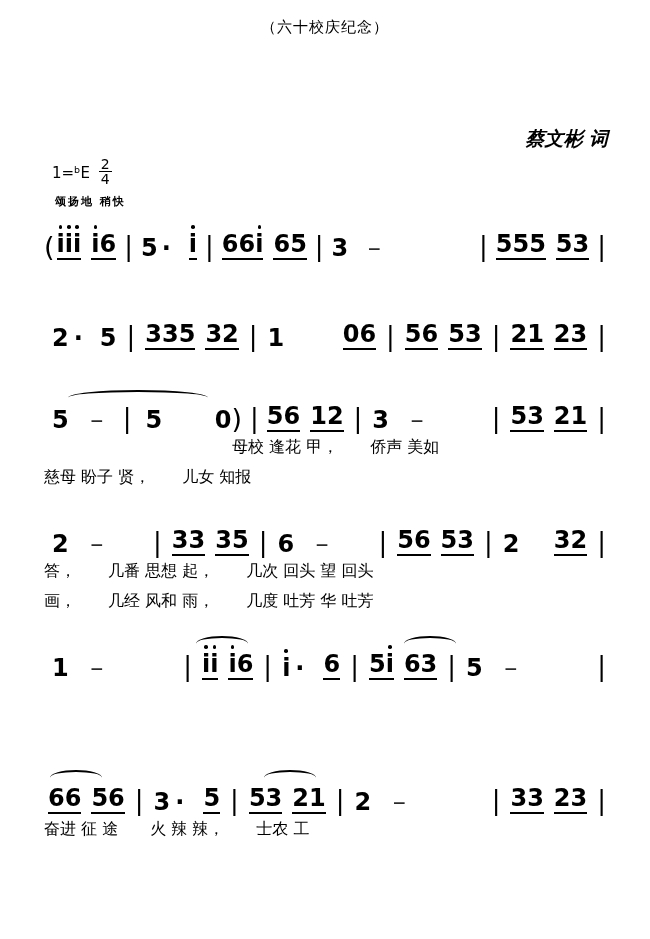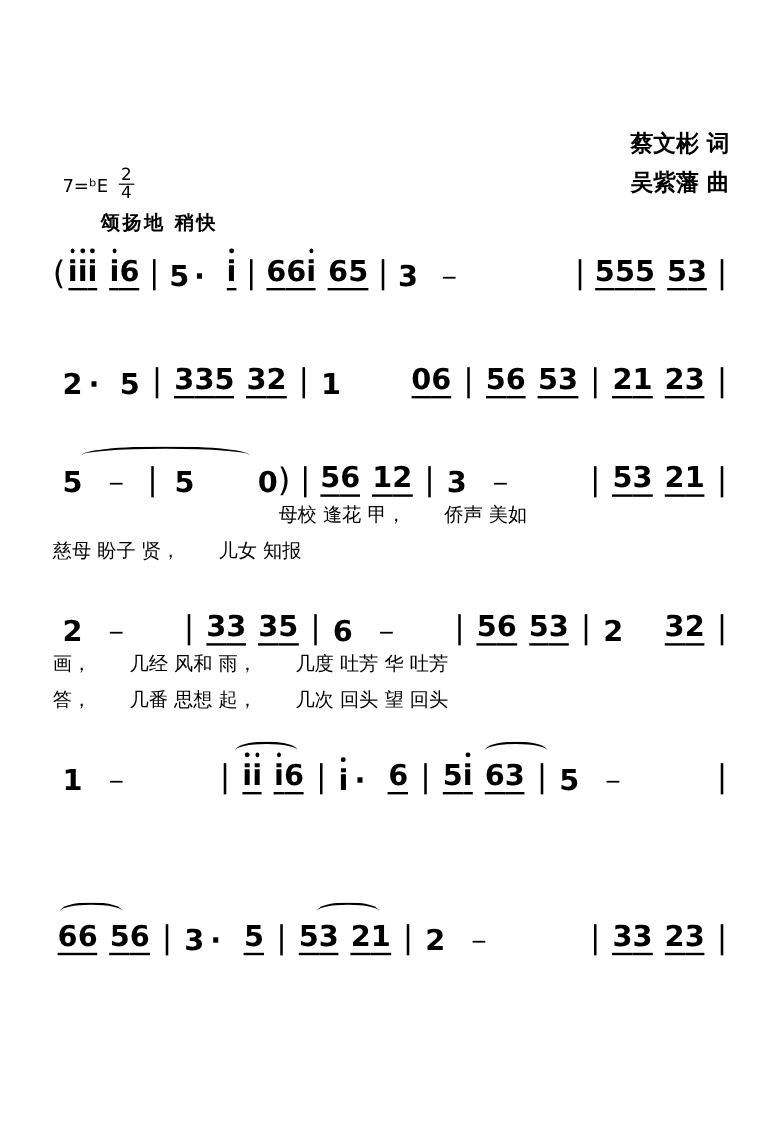--- a/index.html
+++ b/index.html
@@ -37,20 +37,21 @@
   }
   .credits {
     position: absolute;
     top: 104px;
     right: 42px;
     text-align: left;
     font-size: 19px;
     font-weight: bold;
     line-height: 1.7;
     font-family: "DejaVu Sans", "Liberation Sans", sans-serif;
+    font-style: italic;
   }
   .keyblock {
     position: absolute;
     left: 52px;
     top: 140px;
     font-size: 15px;
     font-family: "DejaVu Sans", "Liberation Sans", sans-serif;
   }
   .keyblock .keysig {
     display: inline-block;
@@ -73,25 +74,24 @@
     padding: 0 2px;
   }
   .keyblock .meter .den {
     display: block;
     padding: 0 2px;
   }
   .tempo {
     position: absolute;
     left: 55px;
     top: 176px;
-    font-size: 16px;
+    font-size: 11px;
     font-weight: bold;
     letter-spacing: 2px;
     font-family: "DejaVu Sans", "Liberation Sans", sans-serif;
-    margin-left: 29px;
   }
 
   
   .system {
     position: absolute;
     left: 0;
     width: 650px;
   }
   .notes {
     display: flex;
@@ -146,28 +146,28 @@
     border-right: 0;
     border-bottom: 0;
   }
   .gap { flex: 1 1 auto; }
 </style>
 </head>
 <body>
 
 <div class="sheet">
 
+  <div class="subtitle">（六十校庆纪念）</div>
 
   <div class="credits">
     <div>蔡文彬 词</div>
-    <div>吴紫藩 曲</div>
   </div>
 
   <div class="keyblock">
-    <span class="keysig">7=ᵇE</span>
+    <span class="keysig">1=ᵇE</span>
     <span class="meter">
       <span class="num">2</span>
       <span class="den">4</span>
     </span>
   </div>
 
   <div class="tempo">颂扬地 稍快</div>
 
   <div class="system" style="top:198px;">
     <div class="notes">
@@ -285,24 +285,24 @@
       <span class="cell beam1">5</span>
       <span class="cell beam1">3</span>
       <span class="cell bar" style="margin:0 10px;">|</span>
       <span class="cell">2</span>
       <span class="gap"></span>
       <span class="cell beam1">3</span>
       <span class="cell beam1">2</span>
       <span class="cell bar" style="margin-left:10px;">|</span>
     </div>
     <div class="lyricrow">
+      <span class="lyric">答，　　几番 思想 起，　　几次 回头 望 回头</span>
+    </div>
+    <div class="lyricrow">
       <span class="lyric">画，　　几经 风和 雨，　　几度 吐芳 华 吐芳</span>
-    </div>
-    <div class="lyricrow">
-      <span class="lyric">答，　　几番 思想 起，　　几次 回头 望 回头</span>
     </div>
   </div>
 
   <div class="system" style="top:618px;">
     <div class="notes" style="position:relative;">
       <span class="slur" style="left:196px;top:0px;width:52px;"></span>
       <span class="slur" style="left:404px;top:0px;width:52px;"></span>
       <span class="cell" style="margin-left:8px;">1</span>
       <span class="cell" style="margin-left:16px;font-weight:normal;">－</span>
       <span class="gap"></span>
@@ -349,15 +349,18 @@
       <span class="cell">2</span>
       <span class="cell" style="margin-left:16px;font-weight:normal;">－</span>
       <span class="gap"></span>
       <span class="cell bar" style="margin:0 10px;">|</span>
       <span class="cell beam1">3</span>
       <span class="cell beam1" style="margin-right:10px;">3</span>
       <span class="cell beam1">2</span>
       <span class="cell beam1">3</span>
       <span class="cell bar" style="margin-left:10px;">|</span>
     </div>
+    <div class="lyricrow">
+      <span class="lyric">奋进 征 途　　火 辣 辣，　　士农 工</span>
+    </div>
   </div>
 
 </div>
 
 </body></html>

